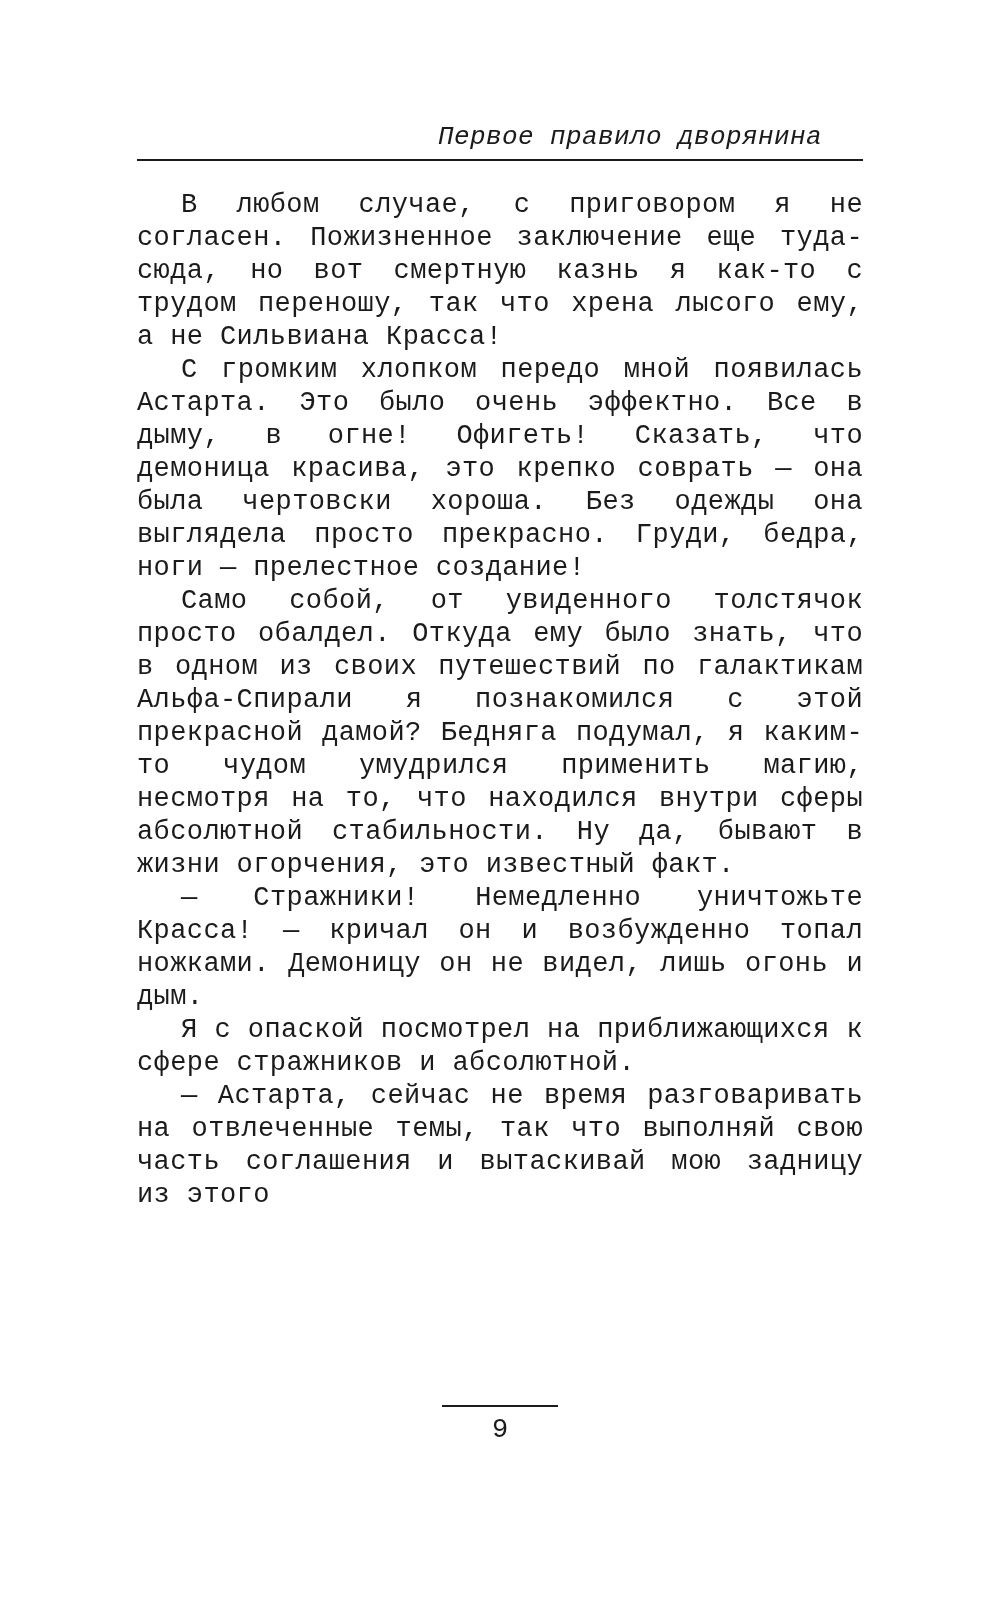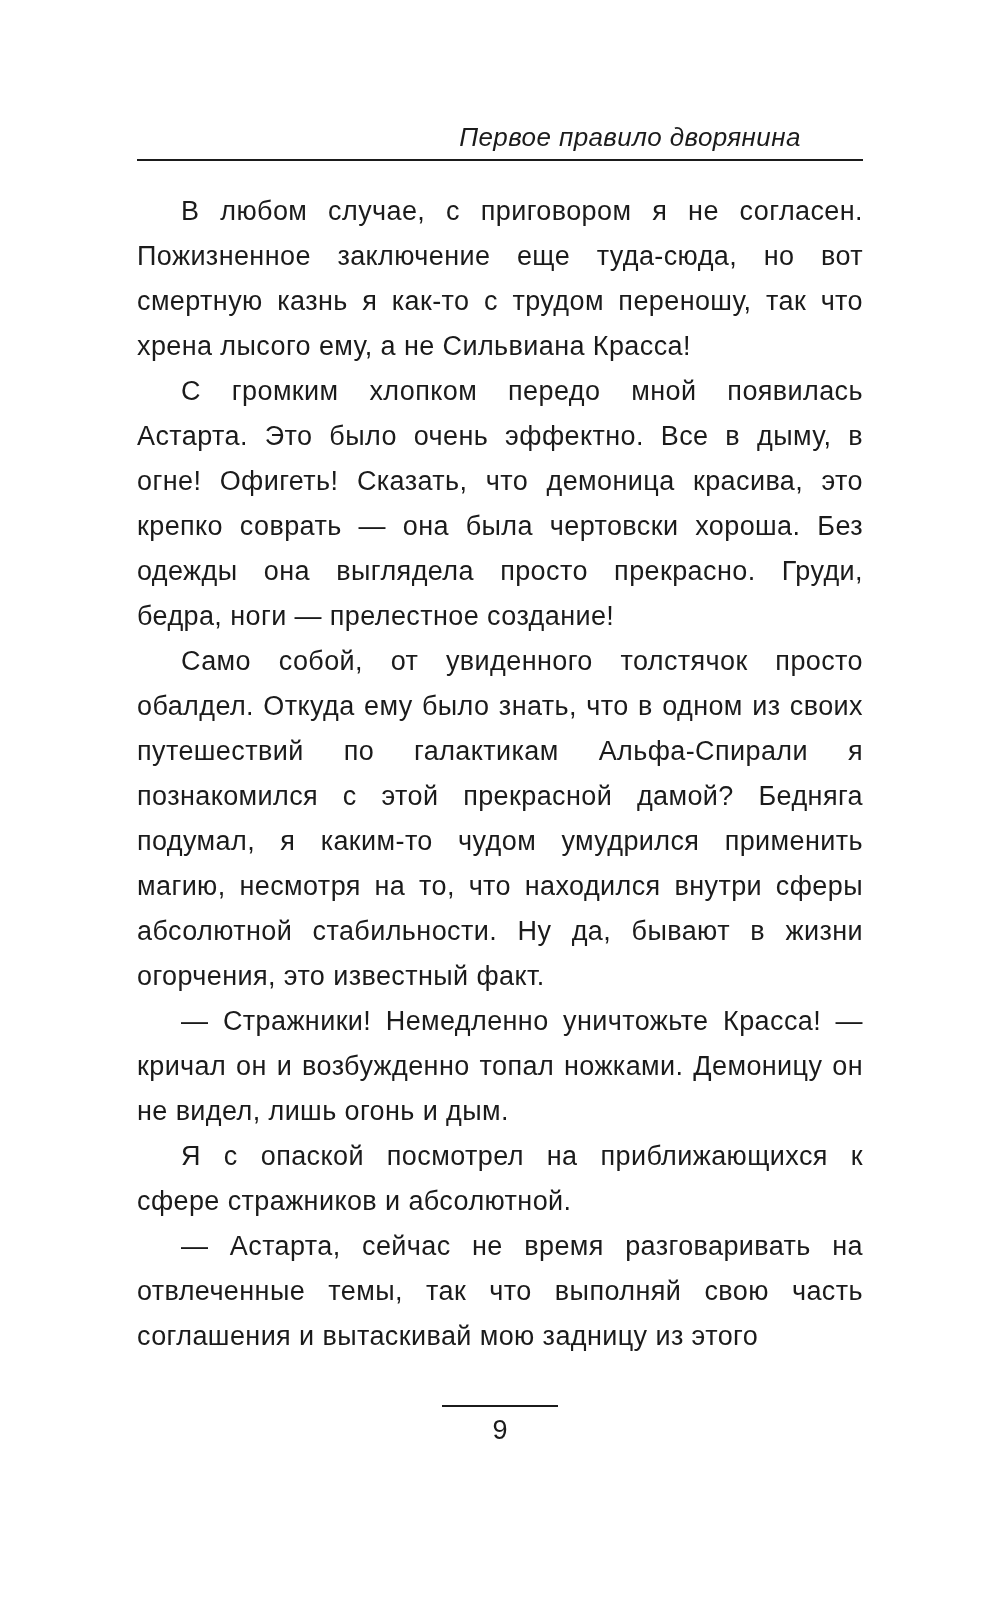--- a/index.html
+++ b/index.html
@@ -6,21 +6,21 @@
     margin: 0;
     padding: 0;
     background: #ffffff;
   }
   .page {
     position: relative;
     width: 1000px;
     height: 1616px;
     background: #ffffff;
     color: #1b1b1b;
-    font-family: Liberation Sans, sans-serif;
+    font-family: Liberation Mono, monospace;
     overflow: hidden;
     box-sizing: border-box;
   }
   .content-col {
     position: absolute;
     left: 137px;
     width: 726px;
     top: 0;
   }
   .page-header {
@@ -37,21 +37,21 @@
   }
   .header-rule {
     margin-top: 7px;
     height: 0;
     border-top: 2px solid #1b1b1b;
     width: 100%;
   }
   .body-text {
     margin-top: 28px;
     font-size: 27px;
-    line-height: 45px;
+    line-height: 33px;
     text-align: justify;
     letter-spacing: 0.4px;
     hyphens: auto;
     -webkit-hyphens: auto;
   }
   .body-text p {
     margin: 0;
     text-indent: 44px;
   }
   .page-footer {

